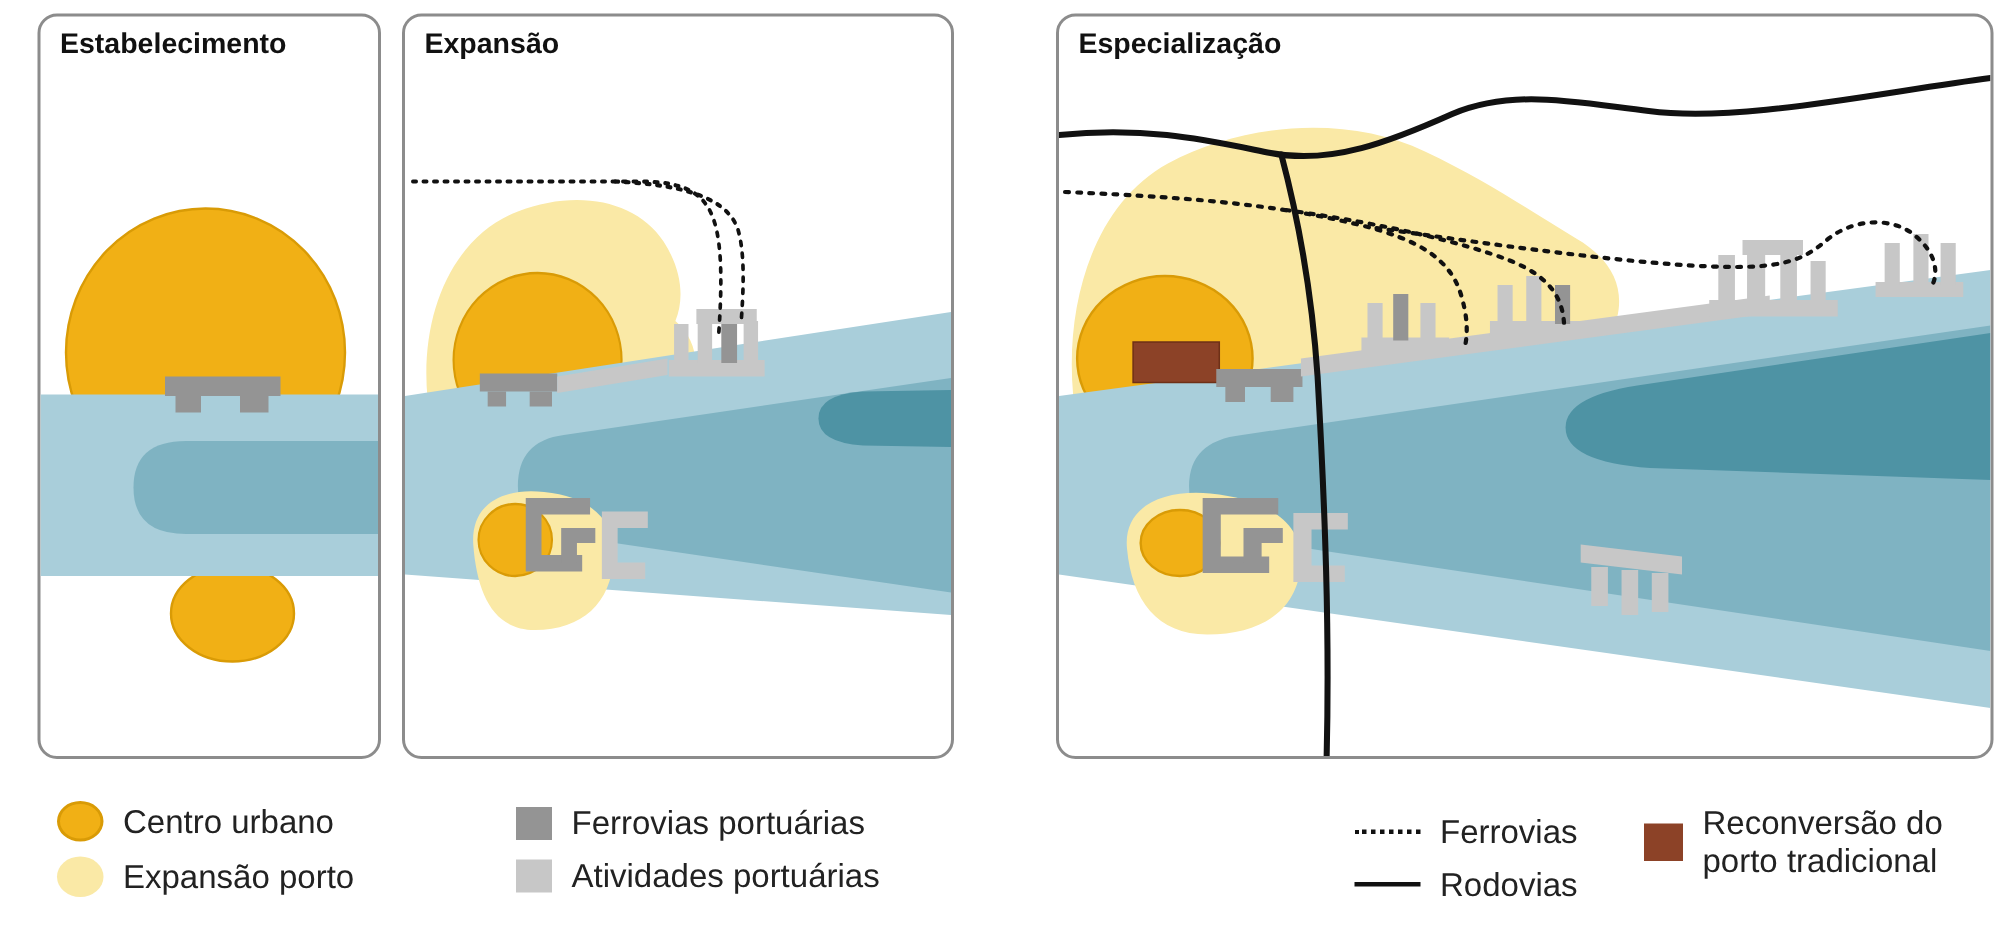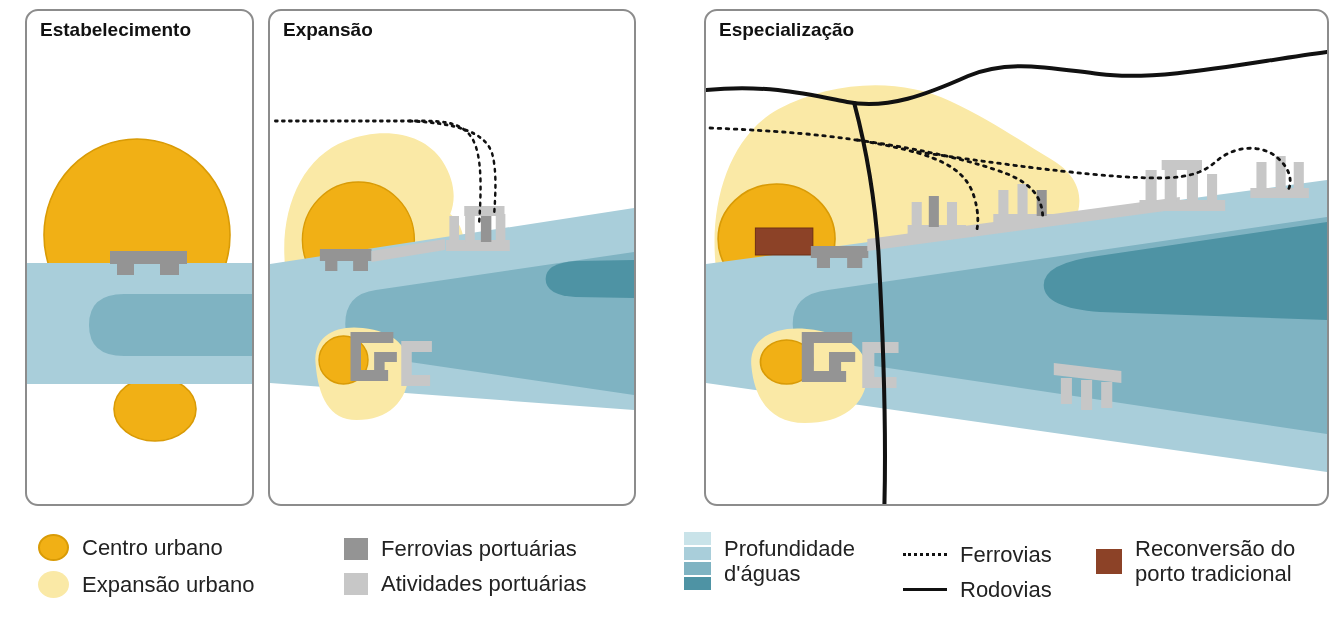--- a/index.html
+++ b/index.html
@@ -149,46 +149,35 @@
 
   <div class="legend">
 
     <div class="lcol" style="left:38px;top:16px">
       <div class="litem">
         <span class="sw sw-circle sw-orange"></span>
         <span class="llabel">Centro urbano</span>
       </div>
       <div class="litem">
         <span class="sw sw-circle sw-yellow"></span>
-        <span class="llabel">Expansão urbano</span>
+        <span class="llabel">Expansão porto</span>
       </div>
     </div>
 
     <div class="lcol" style="left:344px;top:18px">
       <div class="litem">
         <span class="sw sw-square sw-gd"></span>
         <span class="llabel">Ferrovias portuárias</span>
       </div>
       <div class="litem">
         <span class="sw sw-square sw-gl"></span>
         <span class="llabel">Atividades portuárias</span>
       </div>
     </div>
 
-    <div class="lcol" style="left:684px;top:14px">
-      <div class="litem">
-        <span class="sw sw-depth">
-          <span style="background:var(--water-pale)"></span>
-          <span style="background:var(--water-light)"></span>
-          <span style="background:var(--water-mid)"></span>
-          <span style="background:var(--water-dark)"></span>
-        </span>
-        <span class="llabel llabel-narrow">Profundidade d'águas</span>
-      </div>
-    </div>
 
     <div class="lcol" style="left:903px;top:24px">
       <div class="litem">
         <span class="sw sw-dotted"></span>
         <span class="llabel">Ferrovias</span>
       </div>
       <div class="litem">
         <span class="sw sw-solid"></span>
         <span class="llabel">Rodovias</span>
       </div>

